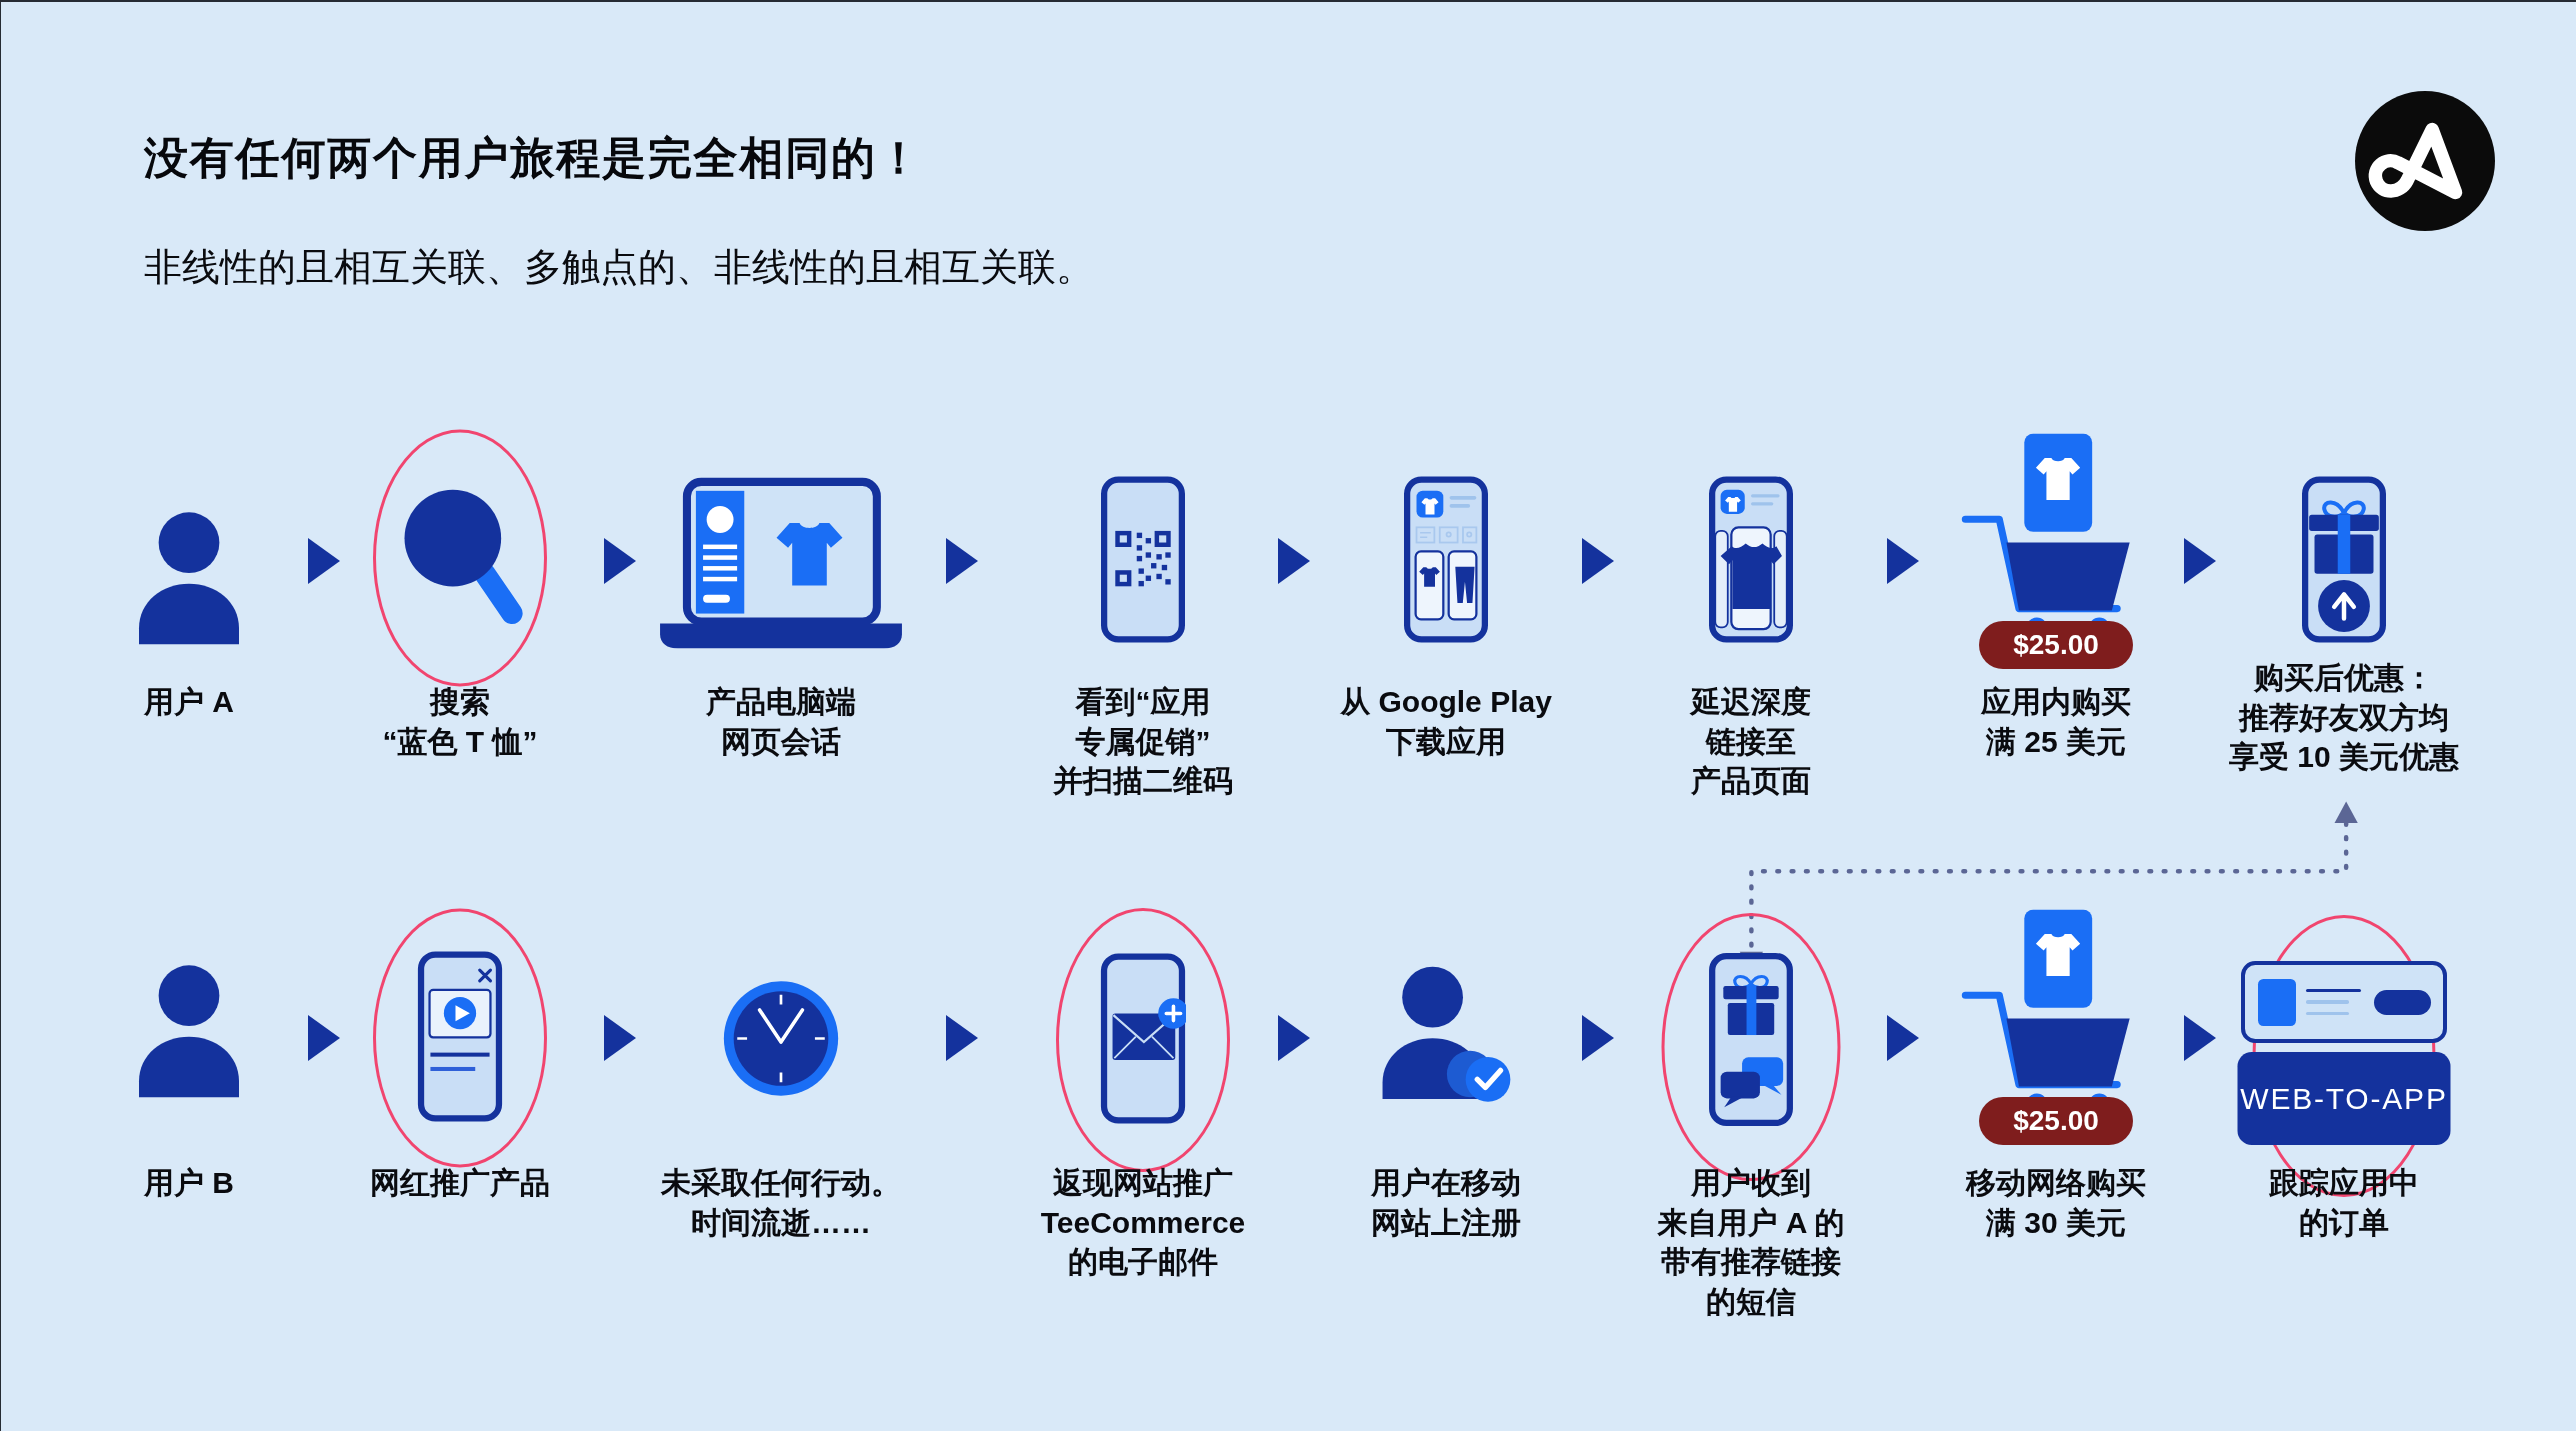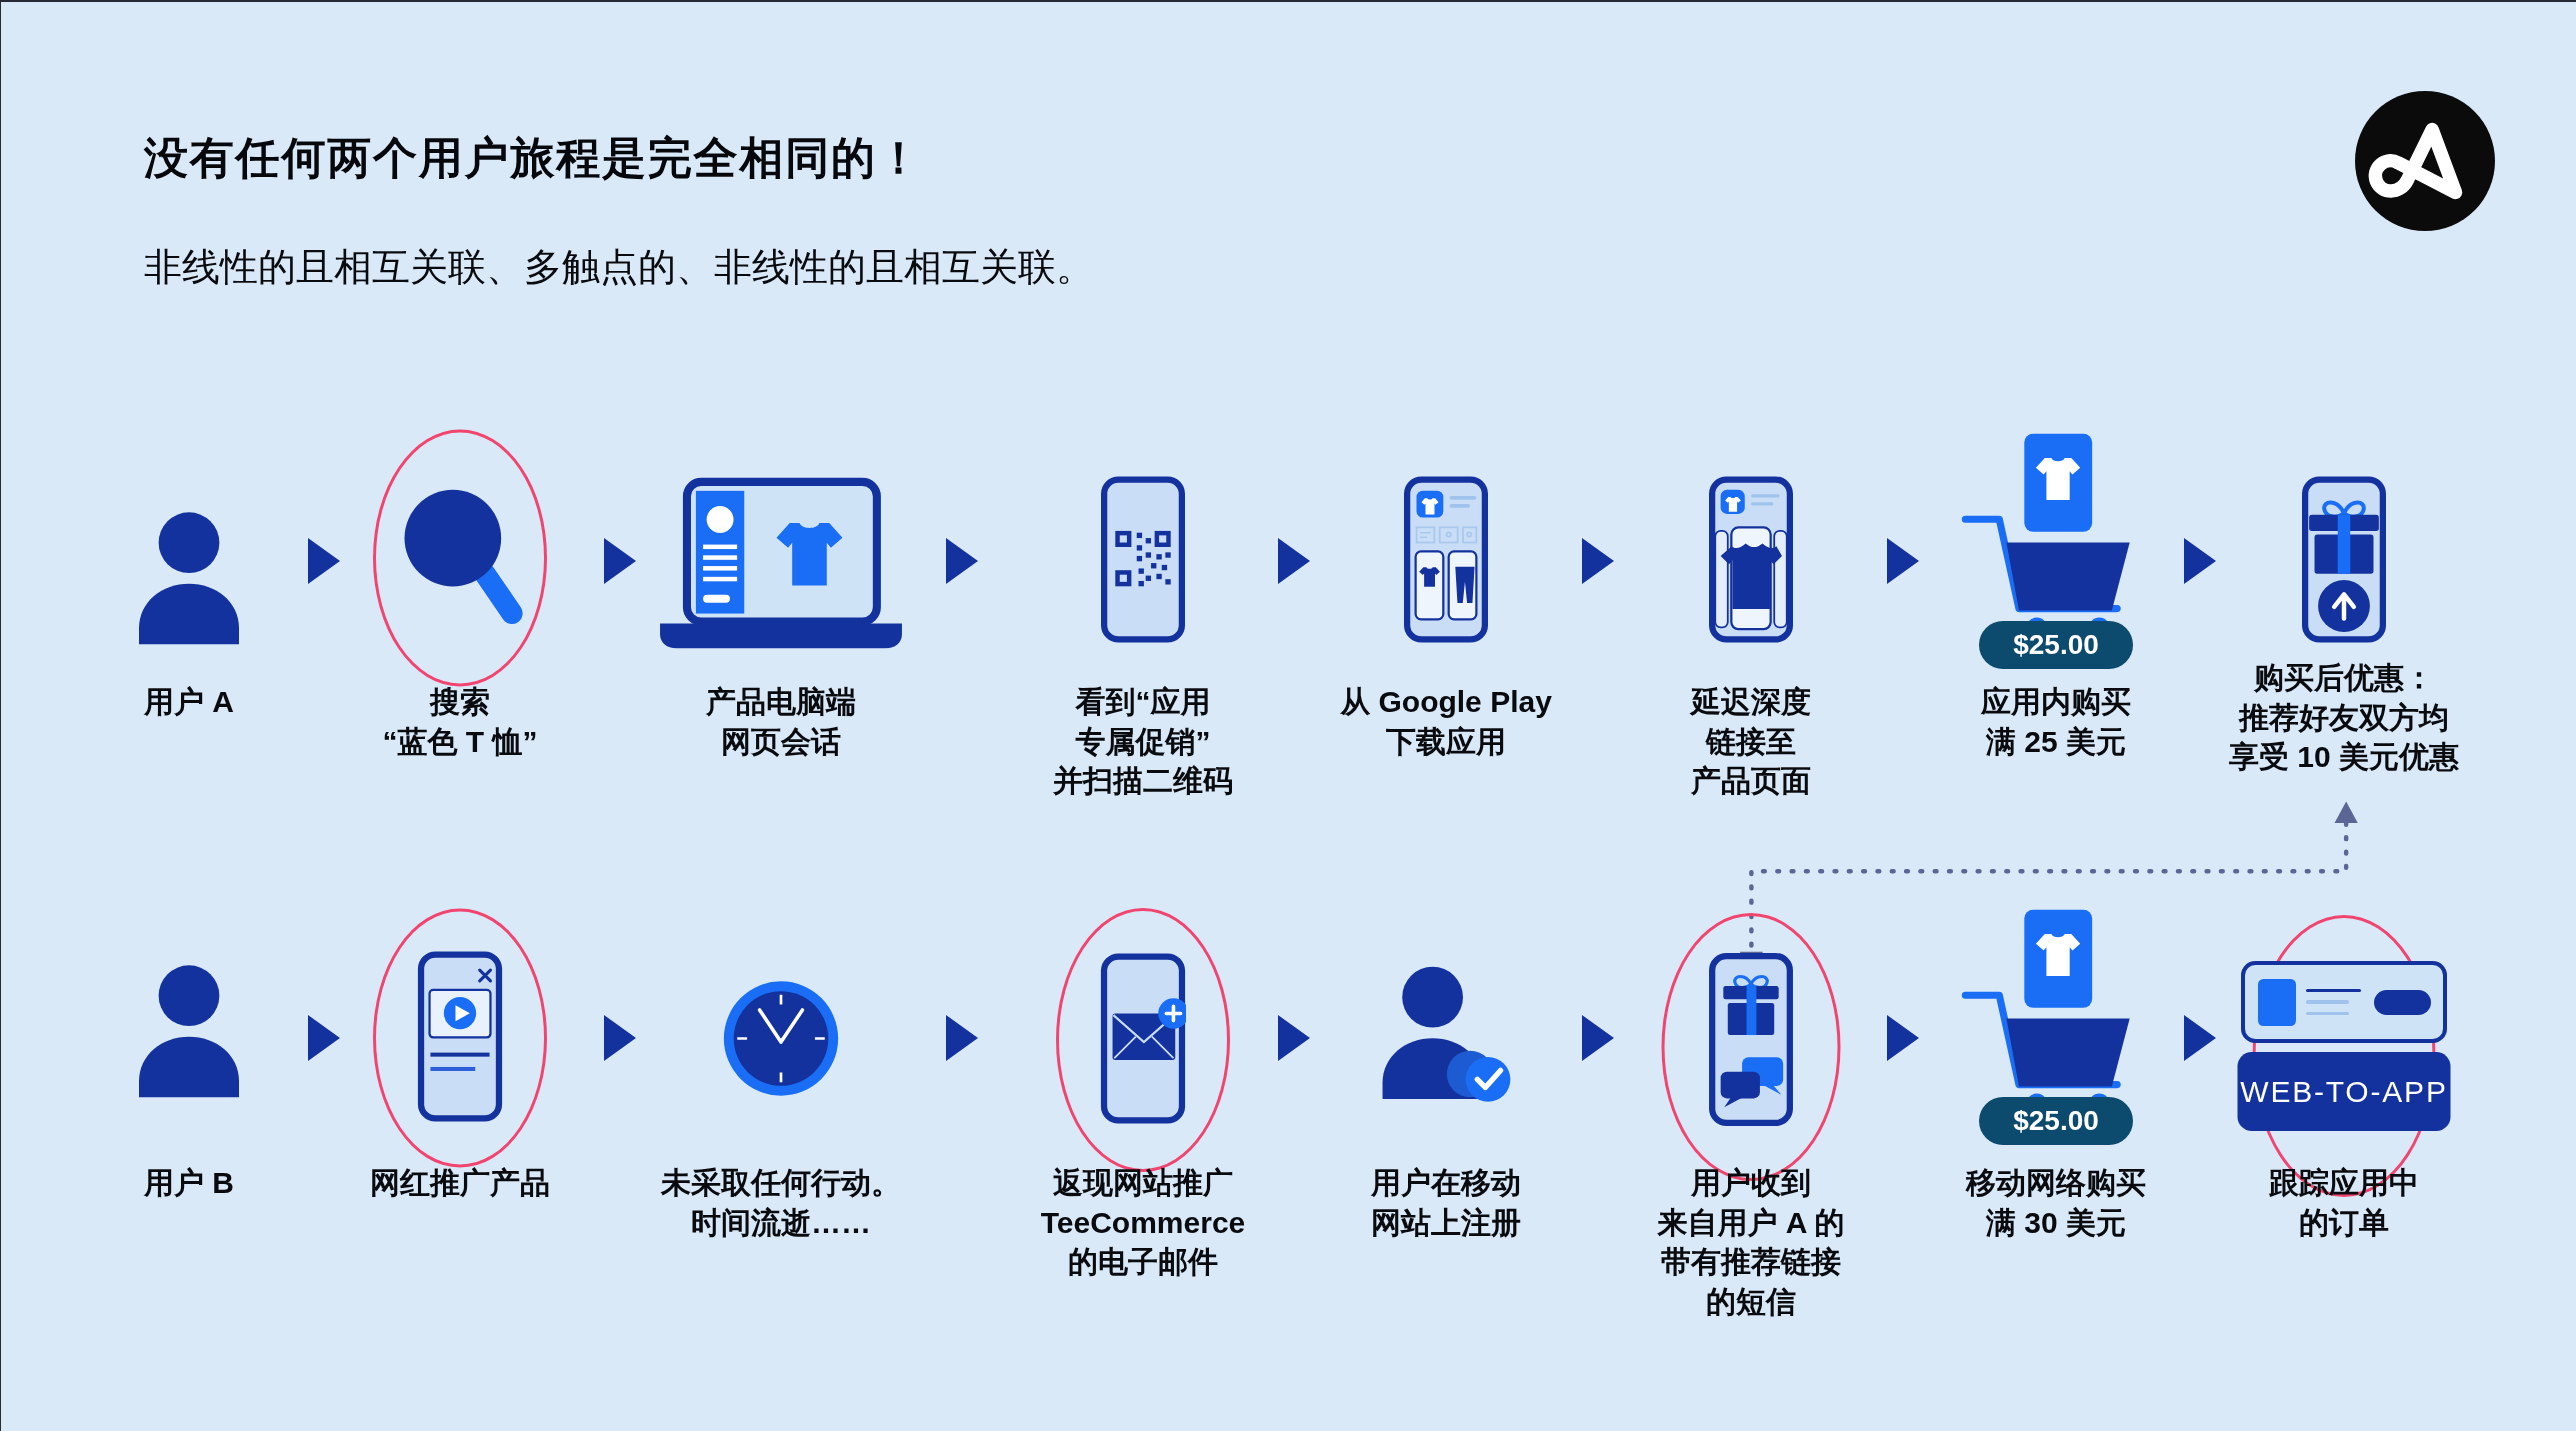--- a/index.html
+++ b/index.html
@@ -32,40 +32,40 @@
     width:0; height:0;
     border-top:23px solid transparent; border-bottom:23px solid transparent;
     border-left:32px solid #14329D;
   }
   .ring {
     position:absolute; transform:translate(-50%,-50%);
     border:3.6px solid #F1456F; border-radius:50%;
   }
   .pill {
     position:absolute; transform:translateX(-50%);
-    width:154px; height:48px; border-radius:24px; background:#0c4a6e;
+    width:154px; height:48px; border-radius:24px; background:#7f1d1d;
     color:#fff; font-size:28px; font-weight:700;
     display:flex; align-items:center; justify-content:center;
   }
   .w2a-top {
     position:absolute; transform:translateX(-50%);
     width:206px; height:82px; background:#CFE3F7;
     border:4.5px solid #14329D; border-radius:14.3px;
     display:flex; align-items:center; padding:0 12.5px; gap:10.7px;
   }
   .w2a-block { width:38px; height:47px; background:#1A6EF5; border-radius:5.4px; flex:none; }
   .w2a-lines { display:flex; flex-direction:column; gap:8px; flex:1; }
   .w2a-lines i { display:block; height:3.6px; border-radius:1.8px; background:#9FC3EC; }
   .w2a-lines i:first-child { background:#14329D; width:55px; }
   .w2a-lines i:nth-child(2) { width:43px; }
   .w2a-lines i:nth-child(3) { width:43px; }
   .w2a-capsule { width:57px; height:25px; background:#14329D; border-radius:12.5px; flex:none; }
   .w2a-bot {
     position:absolute; transform:translateX(-50%);
-    width:213px; height:79px; background:#14329D; border-radius:14.3px;
+    width:213px; height:93px; background:#14329D; border-radius:14.3px;
     color:#fff; font-size:30px; font-weight:500; letter-spacing:1.8px;
     display:flex; align-items:center; justify-content:center;
   }
   .connector { position:absolute; left:0; top:0; pointer-events:none; }
 </style>
 </head>
 <body>
 
 <div class="title">没有任何两个用户旅程是完全相同的！</div>
 <div class="subtitle">非线性的且相互关联、多触点的、非线性的且相互关联。</div>

